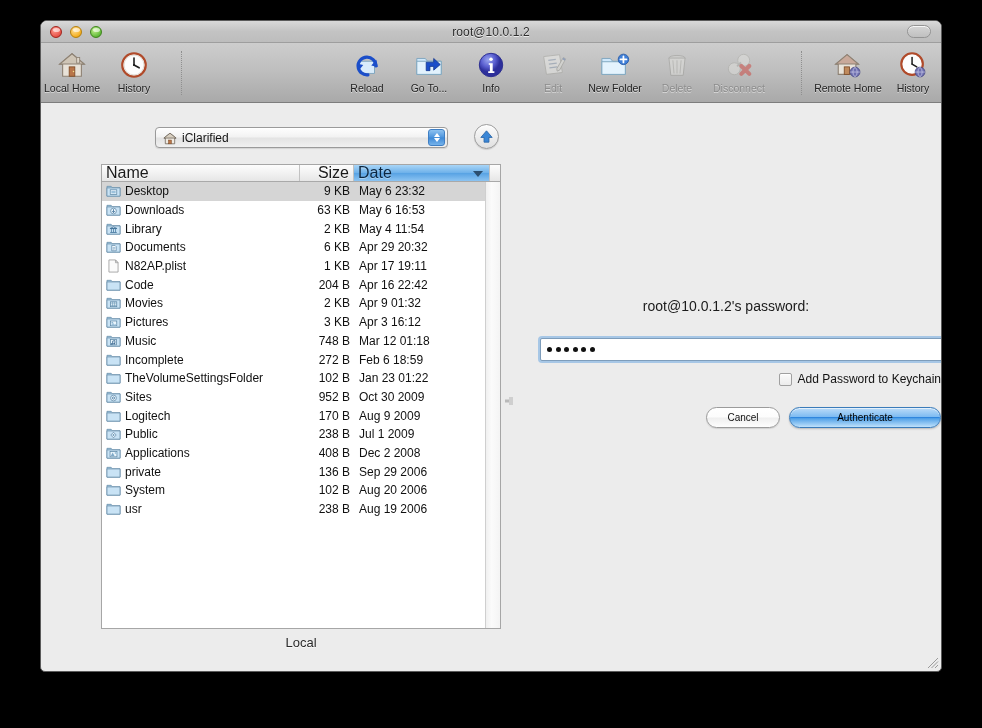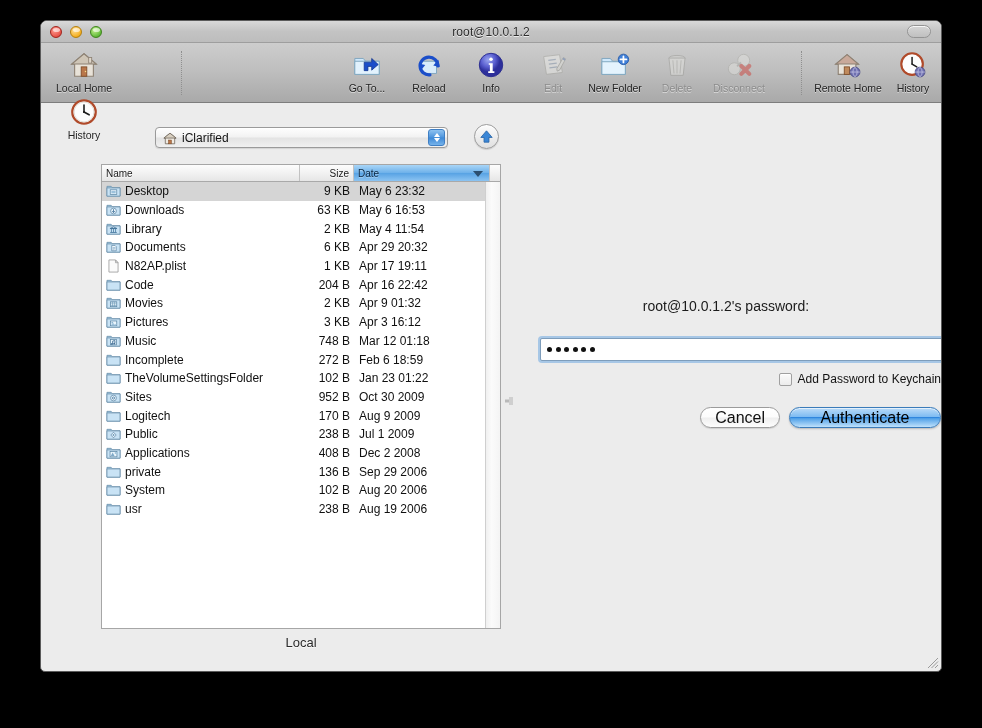--- a/index.html
+++ b/index.html
@@ -116,21 +116,21 @@
     width: 400px; height: 465px;
     background: #fff;
     border: 1px solid #a6a6a6;
   }
   #colheaders {
     display: flex; height: 17px;
     background: linear-gradient(to bottom, #fdfdfd, #e6e6e6);
     border-bottom: 1px solid #a9a9a9;
   }
   .colh {
-    font-size: 10px; color: #1a1a1a; display: flex; align-items: center;
+    font-size: 16px; color: #1a1a1a; display: flex; align-items: center;
     border-right: 1px solid #c2c2c2; padding: 0 4px; height: 100%;
     text-shadow: 0 1px 0 rgba(255,255,255,0.8);
   }
   .colh.name { width: 198px; }
   .colh.size { width: 54px; justify-content: flex-end; }
   .colh.date {
     width: 136px; position: relative;
     background: linear-gradient(to bottom, #a9d5f7, #6fb2ea 48%, #58a3e4 52%, #8cc4f2);
     color: #0b2742; text-shadow: 0 1px 0 rgba(255,255,255,0.35);
   }
@@ -197,21 +197,21 @@
     background: linear-gradient(to bottom, #fbfbfb, #ececec);
     border: 1px solid #a0a0a0;
     box-shadow: inset 0 1px 0 #fff;
   }
   #keychain-label { font-size: 12px; color: #121212; }
   #auth-buttons {
     position: absolute; right: 0px; top: 243px;
     display: flex; gap: 9px; align-items: center;
   }
   .capsule {
-    height: 21px; border-radius: 11px; font-size: 16px;
+    height: 21px; border-radius: 11px; font-size: 10px;
     display: flex; align-items: center; justify-content: center;
     padding: 0 14px; white-space: nowrap;
   }
   #cancel-button {
     min-width: 74px;
     background: linear-gradient(to bottom, #ffffff 0%, #fcfcfc 48%, #efefef 52%, #fdfdfd 100%);
     border: 1px solid #9b9b9b; color: #101010;
     box-shadow: 0 1px 1px rgba(0,0,0,0.12);
   }
   #authenticate-button {
@@ -236,21 +236,21 @@
       <div class="wbtn close"></div>
       <div class="wbtn min"></div>
       <div class="wbtn zoom"></div>
     </div>
     <div id="window-title">root@10.0.1.2</div>
     <div id="toolbar-toggle"></div>
   </div>
 
   <div id="toolbar">
 
-    <div class="tb-group" style="left:12px;flex-direction:column;">
+    <div class="tb-group" style="left:0;">
       <div class="tb-item">
         <span class="ic">
           <svg width="30" height="30" viewBox="0 0 32 32">
             <path d="M16 4 L29 15 L26 15 L26 28 L6 28 L6 15 L3 15 Z" fill="#e8e2d8" stroke="#8e8274" stroke-width="1.2"></path>
             <path d="M16 4 L29 15 L3 15 Z" fill="#cfc5b6" stroke="#8e8274" stroke-width="1.1"></path>
             <rect x="13" y="18" width="6" height="10" fill="#b9764a" stroke="#7d4a26" stroke-width="0.9"></rect>
             <rect x="21" y="8" width="3.2" height="6" fill="#ded6c9" stroke="#8e8274" stroke-width="0.9"></rect>
             <circle cx="17.6" cy="23" r="0.8" fill="#f3e08a"></circle>
           </svg>
         </span>
@@ -269,38 +269,38 @@
         <span class="lbl">History</span>
       </div>
     </div>
     <div class="tb-sep" style="left:140px;"></div>
 
     <div class="tb-group" style="left:295px;">
 
       <div class="tb-item">
         <span class="ic">
           <svg width="30" height="30" viewBox="0 0 32 32">
-            <path d="M3 9 L12 9 L14.5 12 L29 12 L29 26 L3 26 Z" fill="#cfe8fb" stroke="#7da4bd" stroke-width="1"></path>
-            <path d="M3 12 L29 12 L29 26 L3 26 Z" fill="#e2f2fd" stroke="#7da4bd" stroke-width="1"></path>
-            <path d="M13 22 L13 13 L21 13 L21 9 L28 15.5 L21 21.5 L21 17.5 L17 17.5 L17 22 Z" fill="#1b4ec9" stroke="#10338a" stroke-width="0.8"></path>
-          </svg>
-        </span>
-        <span class="lbl">Go To...</span>
-      </div>
-
-      <div class="tb-item">
-        <span class="ic">
-          <svg width="30" height="30" viewBox="0 0 32 32">
             <path d="M8 12 L24 12 L24 25 L8 25 Z" fill="#d9ecfb" stroke="#7da4bd" stroke-width="1"></path>
             <path d="M25.5 17 A9.5 9.5 0 1 0 17 26.5" fill="none" stroke="#1b4ec9" stroke-width="3.4" stroke-linecap="round"></path>
             <path d="M26 10.5 L27.5 18 L20.5 16.5 Z" fill="#1b4ec9"></path>
             <path d="M7 22 L5 14.5 L12 16 Z" fill="#1b4ec9"></path>
           </svg>
         </span>
         <span class="lbl">Reload</span>
+      </div>
+
+      <div class="tb-item">
+        <span class="ic">
+          <svg width="30" height="30" viewBox="0 0 32 32">
+            <path d="M3 9 L12 9 L14.5 12 L29 12 L29 26 L3 26 Z" fill="#cfe8fb" stroke="#7da4bd" stroke-width="1"></path>
+            <path d="M3 12 L29 12 L29 26 L3 26 Z" fill="#e2f2fd" stroke="#7da4bd" stroke-width="1"></path>
+            <path d="M13 22 L13 13 L21 13 L21 9 L28 15.5 L21 21.5 L21 17.5 L17 17.5 L17 22 Z" fill="#1b4ec9" stroke="#10338a" stroke-width="0.8"></path>
+          </svg>
+        </span>
+        <span class="lbl">Go To...</span>
       </div>
 
       <div class="tb-item">
         <span class="ic">
           <svg width="30" height="30" viewBox="0 0 32 32">
             <defs>
               <radialGradient id="gi" cx="38%" cy="28%">
                 <stop offset="0%" stop-color="#9aa6ef"></stop>
                   <stop offset="60%" stop-color="#5a5fd0"></stop>
                 <stop offset="100%" stop-color="#2d2f9b"></stop>

